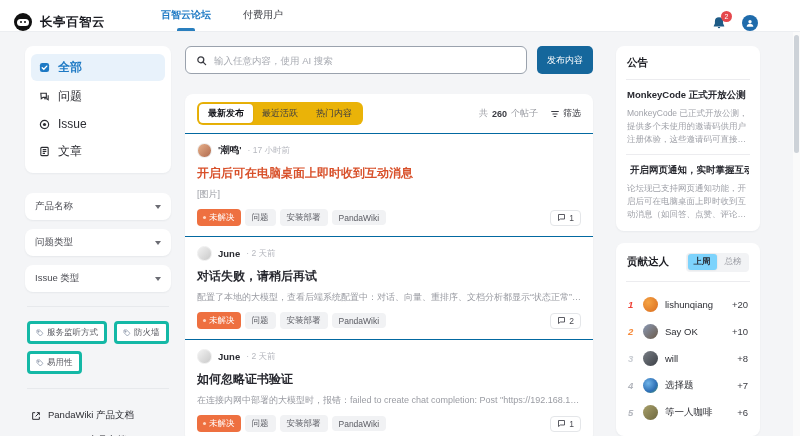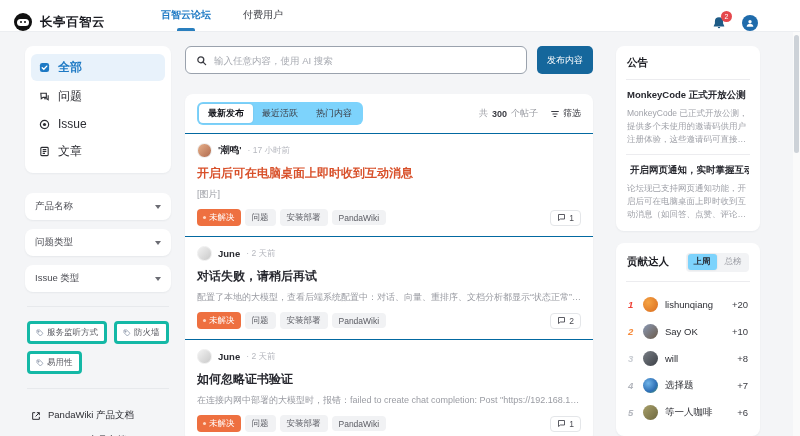--- a/index.html
+++ b/index.html
@@ -44,21 +44,21 @@
   .doc-link { display:flex; align-items:center; gap:7px; font-size:9.5px; color:#2c2d33; padding:6px 4px; cursor:pointer; }
 
   
   .search-row { display:flex; gap:10px; margin-bottom:20px; }
   .search-box { flex:1; background:#fff; border:1px solid #9aa2ad; border-radius:6px; height:28px; display:flex; align-items:center; padding:0 10px; gap:7px; }
   .search-box input { border:none; outline:none; flex:1; font-size:9.5px; color:#333; background:transparent; font-family:inherit; }
   .search-box input::placeholder { color:#a7aab1; }
   .publish-btn { background:#15679c; color:#fff; border:none; border-radius:5px; font-size:9px; padding:0 10px; height:28px; cursor:pointer; font-family:inherit; white-space:nowrap; }
   .feed-card { overflow:hidden; }
   .feed-head { display:flex; align-items:center; padding:8px 12px; }
-  .tab-group { background:#7dd3fc; border-radius:6px; padding:2px; display:flex; }
+  .tab-group { background:#eab308; border-radius:6px; padding:2px; display:flex; }
   .tab { font-size:9px; padding:3px 9px; border-radius:4px; color:#3a3b42; cursor:pointer; white-space:nowrap; }
   .tab.active { background:#fff; color:#16171d; font-weight:bold; box-shadow:0 0 2px rgba(0,0,0,.12); }
   .feed-meta { margin-left:auto; display:flex; align-items:center; gap:4px; font-size:9px; color:#9a9ca3; }
   .feed-meta b { color:#3a3b42; }
   .filter-btn { display:flex; align-items:center; gap:3px; color:#3a3b42; cursor:pointer; margin-left:8px; }
   .post { padding:9px 12px 10px; border-top:1px solid #0369a1; }
   .post-author { display:flex; align-items:center; gap:6px; margin-bottom:7px; }
   .p-avatar { width:15px; height:15px; border-radius:50%; flex:0 0 auto; border:1px solid #eee; }
   .p-name { font-size:9.5px; font-weight:bold; color:#2c2d33; }
   .p-time { font-size:8.5px; color:#b6b8bf; }
@@ -242,21 +242,21 @@
 
     <div class="card feed-card">
       <div class="feed-head">
         <div class="tab-group">
           <div class="tab active">最新发布</div>
           <div class="tab">最近活跃</div>
           <div class="tab">热门内容</div>
         </div>
         <div class="feed-meta">
           <span>共</span>
-          <b>300</b>
+          <b>260</b>
           <span>个帖子</span>
           <div class="filter-btn">
             <svg width="10" height="10" viewBox="0 0 24 24" fill="none" stroke="#3a3b42" stroke-width="2.6">
                 <path d="M4 6h16M7 12h10M10 18h4" stroke-linecap="round"></path>
               </svg>
             <span>筛选</span>
           </div>
         </div>
       </div>
 

